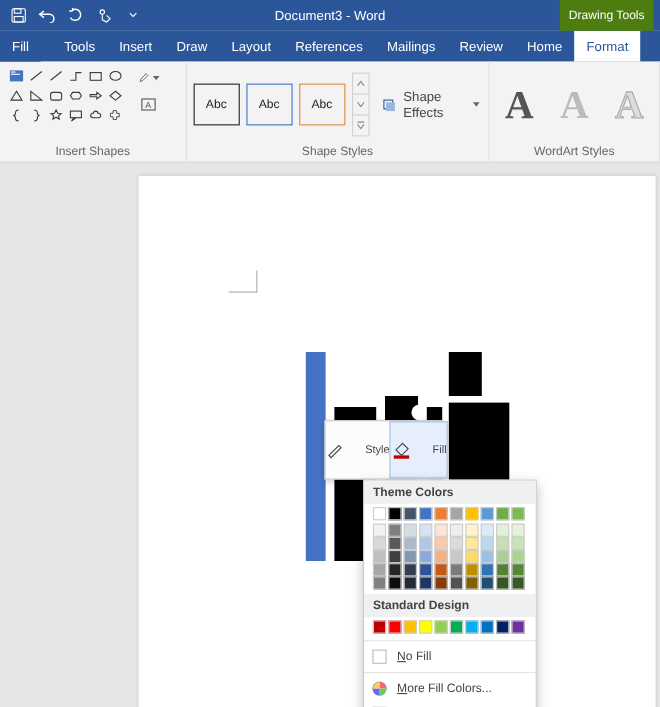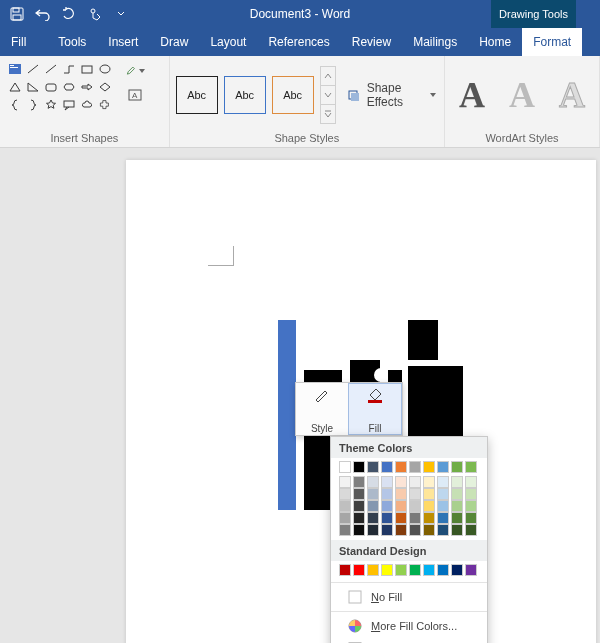--- a/index.html
+++ b/index.html
@@ -4,21 +4,21 @@
 <style>
   * { box-sizing: border-box; margin: 0; padding: 0; font-family: "Segoe UI", Arial, sans-serif; }
   body { background: #e6e6e6; width: 600px; height: 643px; overflow: hidden; position: relative; font-size: 12px; color: #444; }
 
   
   .titlebar { height: 28px; background: #2b579a; color: #fff; display: flex; align-items: center; position: relative; }
   .qat { display: flex; align-items: center; gap: 4px; padding-left: 6px; }
   .qat-btn { width: 22px; height: 22px; display: flex; align-items: center; justify-content: center; cursor: pointer; }
   .qat-btn svg { stroke: #fff; fill: none; }
   .title-center { position: absolute; left: 0; right: 0; text-align: center; font-size: 12px; pointer-events: none; }
-  .title-right { position: absolute; right: 24px; top: 0; height: 28px; display: flex; align-items: center; font-size: 11px; color: #fff; background: #0c4a6e; padding: 0 8px; }
+  .title-right { position: absolute; right: 6px; top: 0; height: 28px; display: flex; align-items: center; font-size: 11px; color: #fff; background: #4d7c0f; padding: 0 8px; }
 
   
   .tabs { height: 28px; background: #2b579a; display: flex; align-items: stretch; }
   .tab { padding: 0 11px; display: flex; align-items: center; color: #fff; font-size: 12px; cursor: pointer; }
   .tab.file { background: #2b579a; }
   .tab.active { background: #fff; color: #2b579a; }
 
   
   .ribbon { background: #f3f3f3; border-bottom: 1px solid #d4d4d4; height: 92px; display: flex; }
   .ribbon-group { border-right: 1px solid #e1e1e1; display: flex; flex-direction: column; padding: 4px 6px 0 6px; }
@@ -56,34 +56,34 @@
   
   .doc-area { position: absolute; top: 148px; left: 0; right: 0; bottom: 0; background: #e6e6e6; }
   .page { position: absolute; left: 126px; top: 12px; width: 470px; height: 620px; background: #fff; box-shadow: 0 0 4px rgba(0,0,0,0.15); }
 
   
   .shp { position:absolute; background: #000; }
   .cursor-box { position:absolute; left:82px; top:86px; width:26px; height:20px; border-right:1px solid #aaa; border-bottom:1px solid #aaa;}
 
   
   .mini-toolbar { position:absolute; left:295px; top:382px; width:108px; height:54px; background:#fcfcfc; border:1px solid #c9c9c9; box-shadow:0 2px 6px rgba(0,0,0,0.2); display:flex; }
-  .mt-btn { flex:1; display:flex; flex-direction:column; align-items:center; justify-content:center; gap:18px; cursor:pointer; font-size:10px; color:#444;}
+  .mt-btn { flex:1; display:flex; flex-direction:row; align-items:center; gap:18px; cursor:pointer; font-size:10px; color:#444;}
   .mt-btn + .mt-btn { border-left:1px solid #e6e6e6;}
   .mt-btn.active { background:#e6eefb; border:1px solid #a3bde3;}
   .mt-btn .ico { height:20px; display:flex; align-items:center; justify-content:center;}
 
   
   .color-panel { position:absolute; left:330px; top:436px; width:158px; background:#fff; border:1px solid #c9c9c9; box-shadow:0 3px 10px rgba(0,0,0,0.25); padding-bottom:4px;}
   .cp-header { font-weight:600; font-size:11px; padding:5px 8px 4px 8px; background: #eef0f1; color:#444;}
   .swatch-row { display:flex; gap:2px; padding: 3px 8px;}
   .swatch-grid { display:flex; flex-direction:column; gap:0px; padding: 0 8px 4px 8px;}
   .swatch-grid .row { display:flex; gap:2px;}
   .sw { width:12px; height:12px; border:1px solid #ccc; cursor:pointer;}
   .cp-sep { height:1px; background:#e3e3e3; margin:3px 0;}
-  .cp-item { display:flex; align-items:center; gap:8px; padding:4px 16px; font-size:11px; cursor:pointer;}
+  .cp-item { display:flex; align-items:center; gap:8px; padding:4px 6px; font-size:11px; cursor:pointer;}
   .cp-item .ico { width:16px; height:14px; display:flex; align-items:center; justify-content:center;}
   .cp-item u { text-decoration: underline; }
 </style>
 </head>
 <body>
 
 <div class="titlebar">
   <div class="qat">
     <div class="qat-btn">
         <svg width="14" height="14" viewBox="0 0 14 14">
@@ -122,22 +122,22 @@
 </div>
 
 <div class="tabs">
   <div class="tab file">Fill</div>
   <div style="width:10px"></div>
   <div class="tab">Tools</div>
   <div class="tab">Insert</div>
   <div class="tab">Draw</div>
   <div class="tab">Layout</div>
   <div class="tab">References</div>
+  <div class="tab">Mailings</div>
   <div class="tab">Review</div>
-  <div class="tab">Mailings</div>
   <div class="tab">Home</div>
   <div class="tab active">Format</div>
 </div>
 
 <div class="ribbon">
 
   <div class="ribbon-group" style="width:170px;">
     <div class="group-body">
       <div class="shape-gallery">
         <div class="sg-item">

